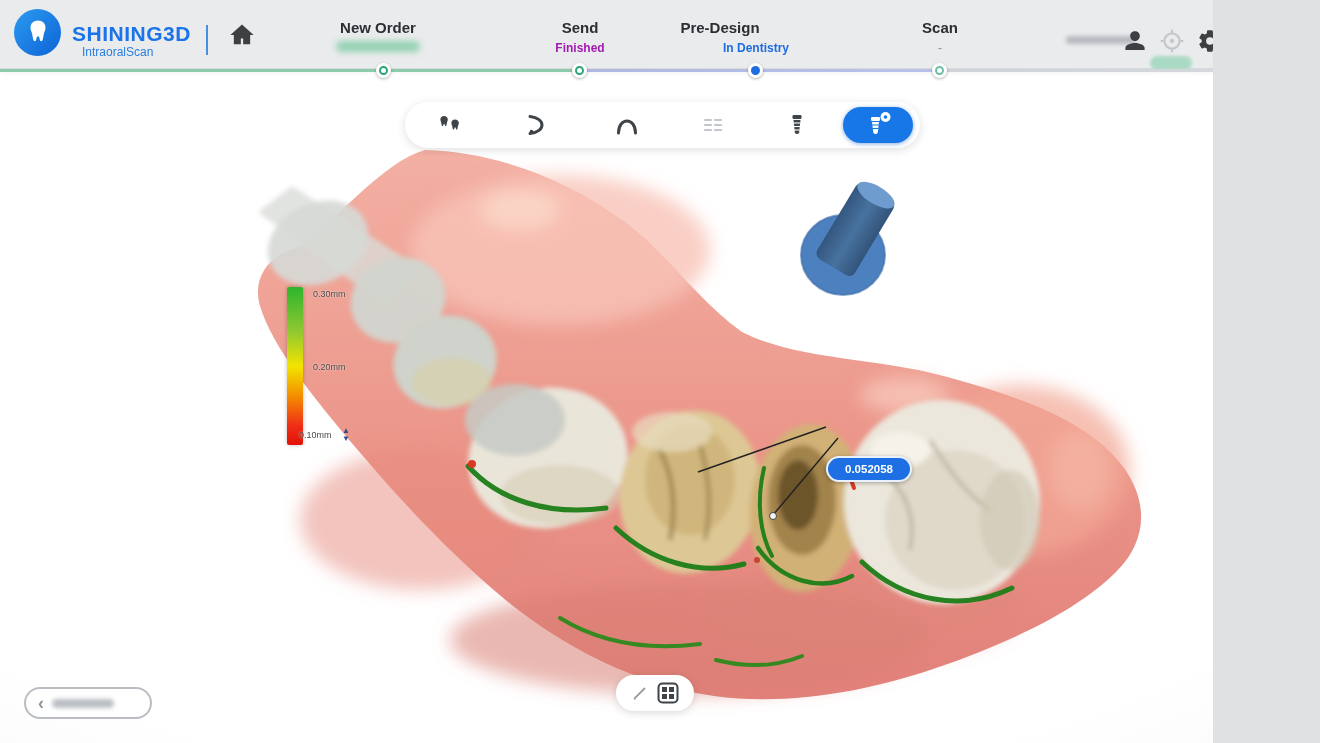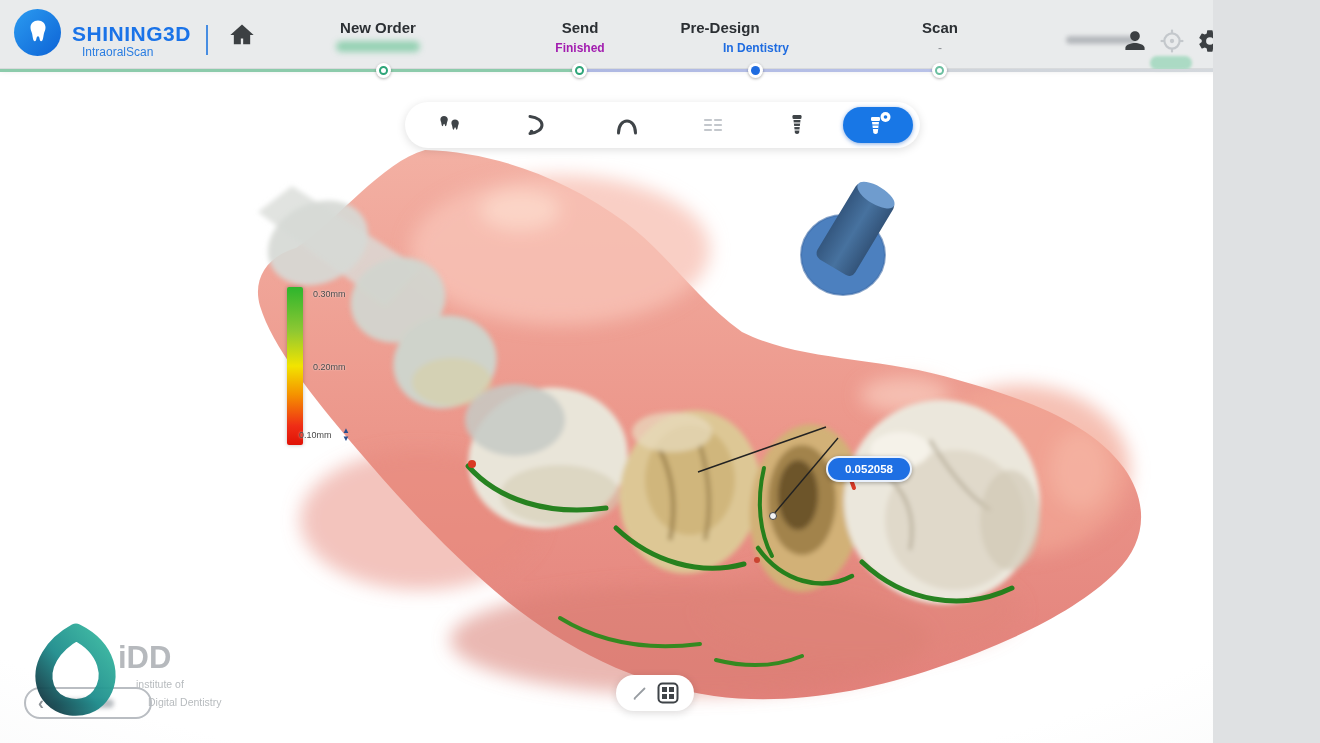--- a/index.html
+++ b/index.html
@@ -313,35 +313,20 @@
 
   <div class="meas-pill">
     <span>0.052058</span>
   </div>
 
   <div class="back-pill">
     <span class="back-chev">‹</span>
     <div class="blurbar" style="position:static;width:62px;height:9px;background:#aeb3b8;opacity:.85;filter:blur(2px)"></div>
   </div>
 
-  <div class="watermark">
-    <svg width="100" height="104" viewBox="0 0 100 104" style="position:absolute;left:6px;top:6px">
-      <defs>
-        <linearGradient id="iddG" x1="0" y1="1" x2="1" y2="0">
-          <stop offset="0" stop-color="#11343f"></stop>
-            <stop offset=".45" stop-color="#1d8c8c"></stop>
-            <stop offset="1" stop-color="#38b9a0"></stop>
-        </linearGradient>
-      </defs>
-      <path d="M52 14 C30 26 14 48 22 70 C30 92 62 96 76 78 C90 60 84 30 52 14 Z" fill="none" stroke="url(#iddG)" stroke-width="17" stroke-linejoin="round" opacity=".95"></path>
-    </svg>
-    <div class="wm-idd">iDD</div>
-    <div class="wm-line" style="left:118px;top:66px">institute of</div>
-    <div class="wm-line" style="left:130px;top:84px">Digital Dentistry</div>
-  </div>
 
   <div class="tools-mini">
     <svg width="18" height="18" viewBox="0 0 20 20">
       <line x1="4" y1="16" x2="15" y2="5" stroke="#979ca1" stroke-width="2" stroke-linecap="round"></line>
       <path d="M3 17.5 L5.5 17 L4 15.5 Z" fill="#979ca1"></path>
     </svg>
     <svg width="22" height="22" viewBox="0 0 22 22">
       <rect x="1.5" y="1.5" width="19" height="19" rx="4" fill="#fff" stroke="#3f4448" stroke-width="2"></rect>
       <rect x="5" y="5" width="5" height="5" fill="#3f4448"></rect>
         <rect x="12" y="5" width="5" height="5" fill="#3f4448"></rect>

